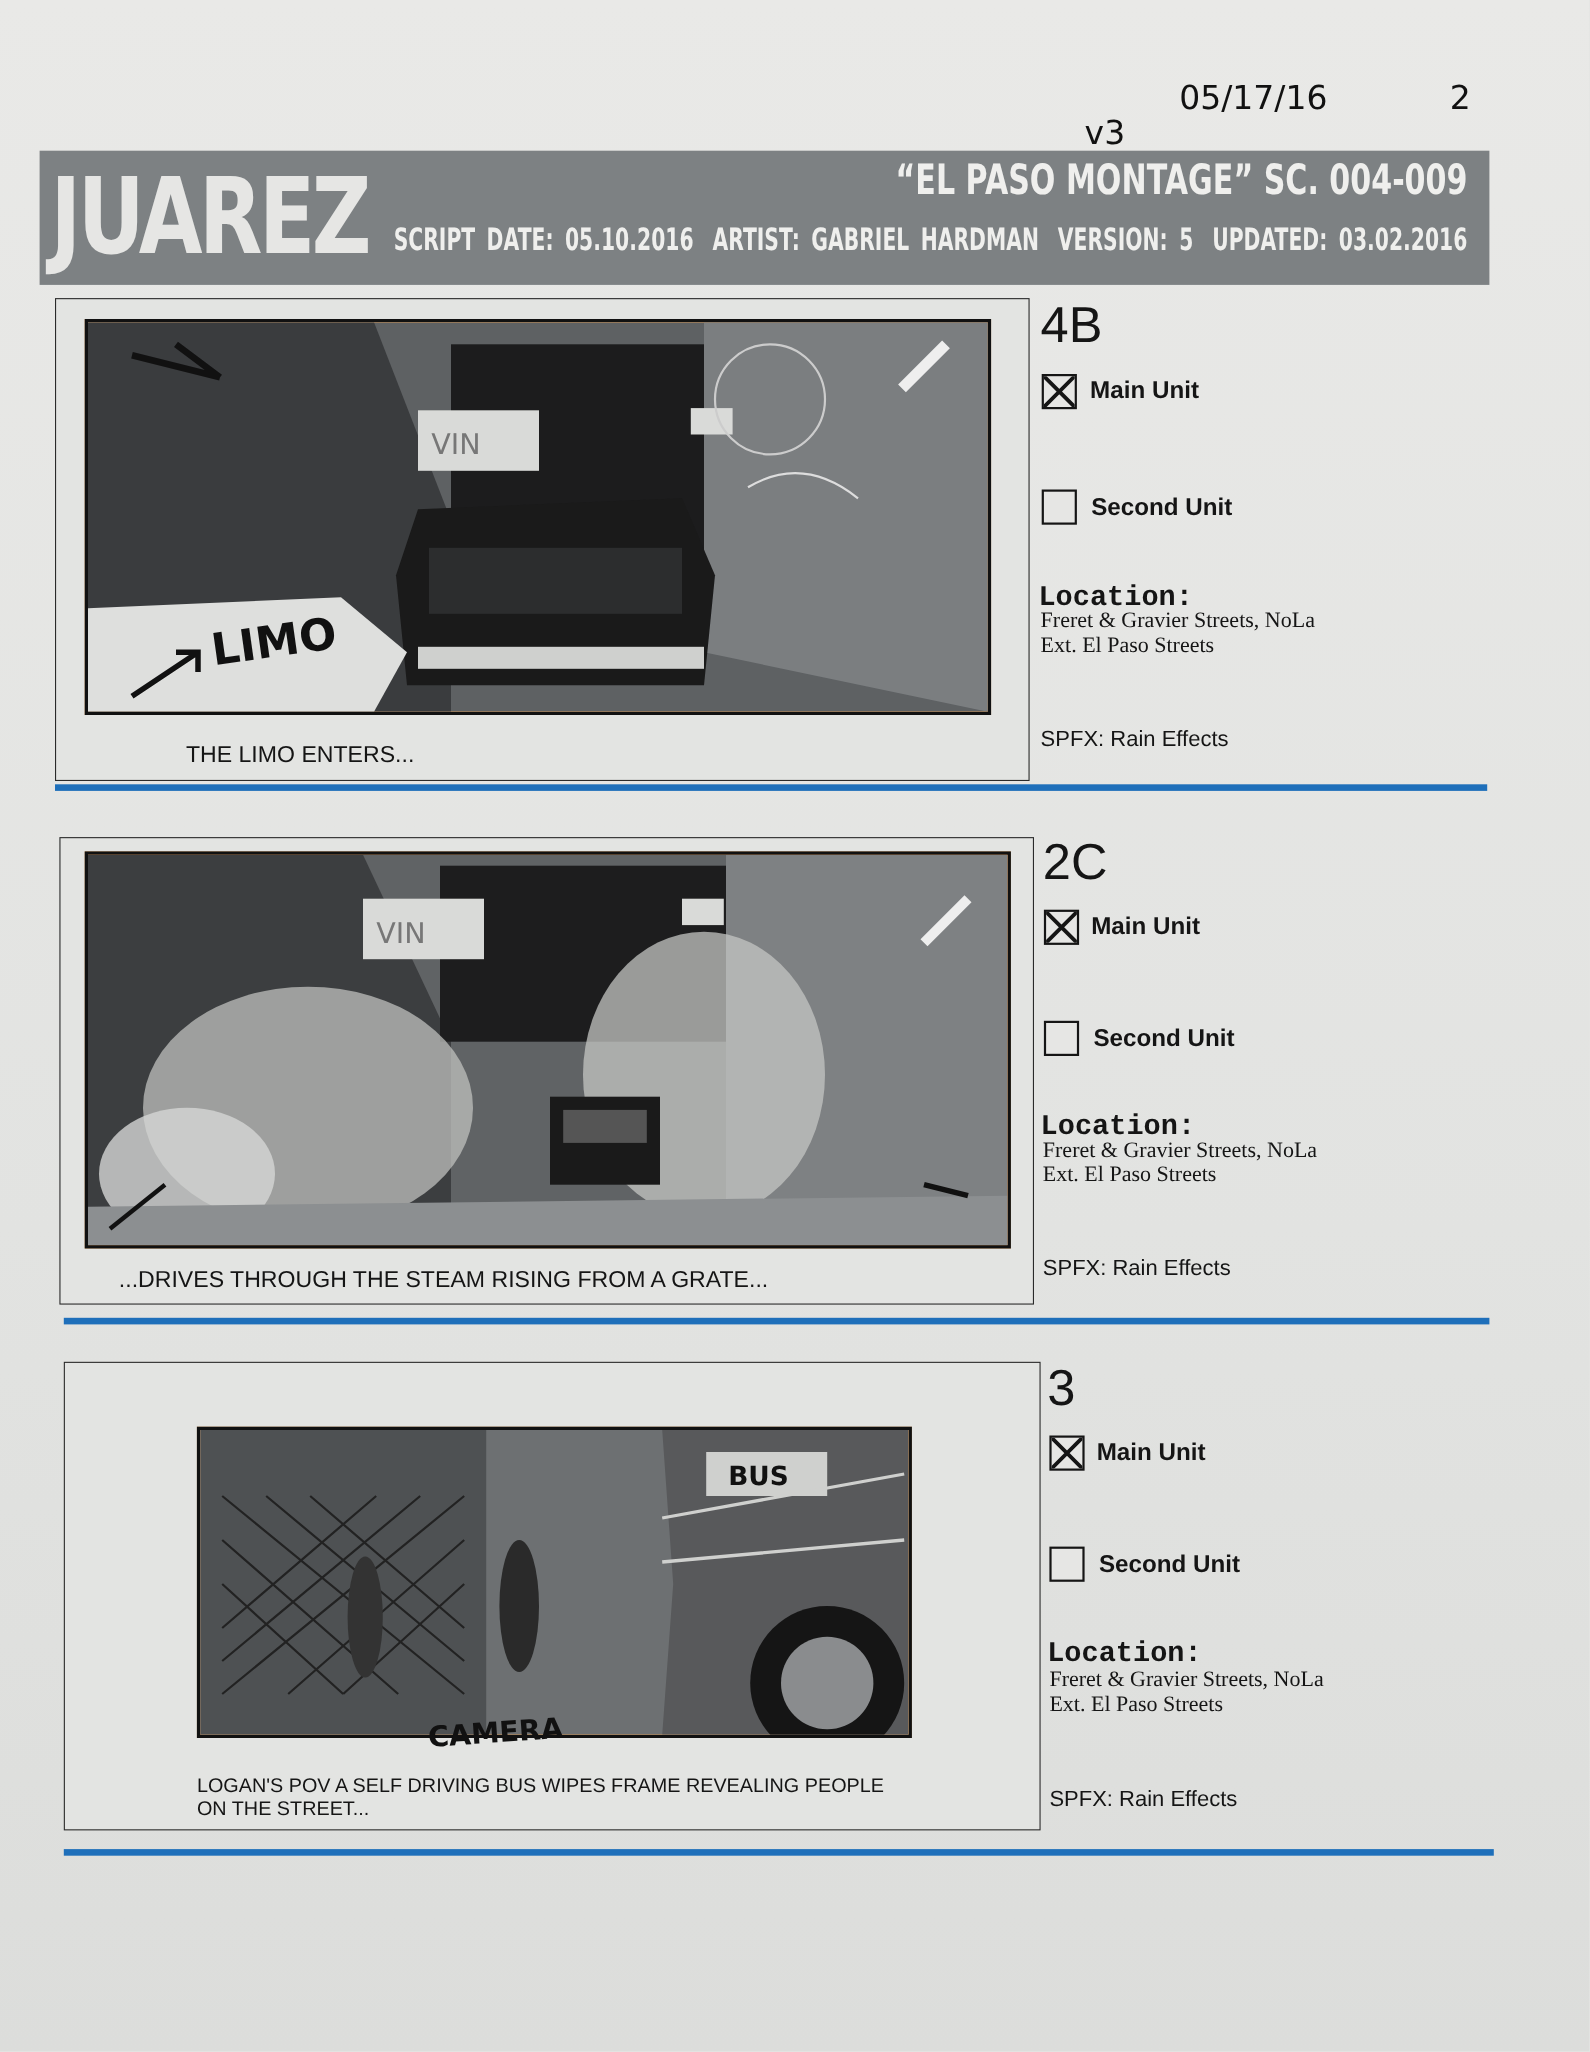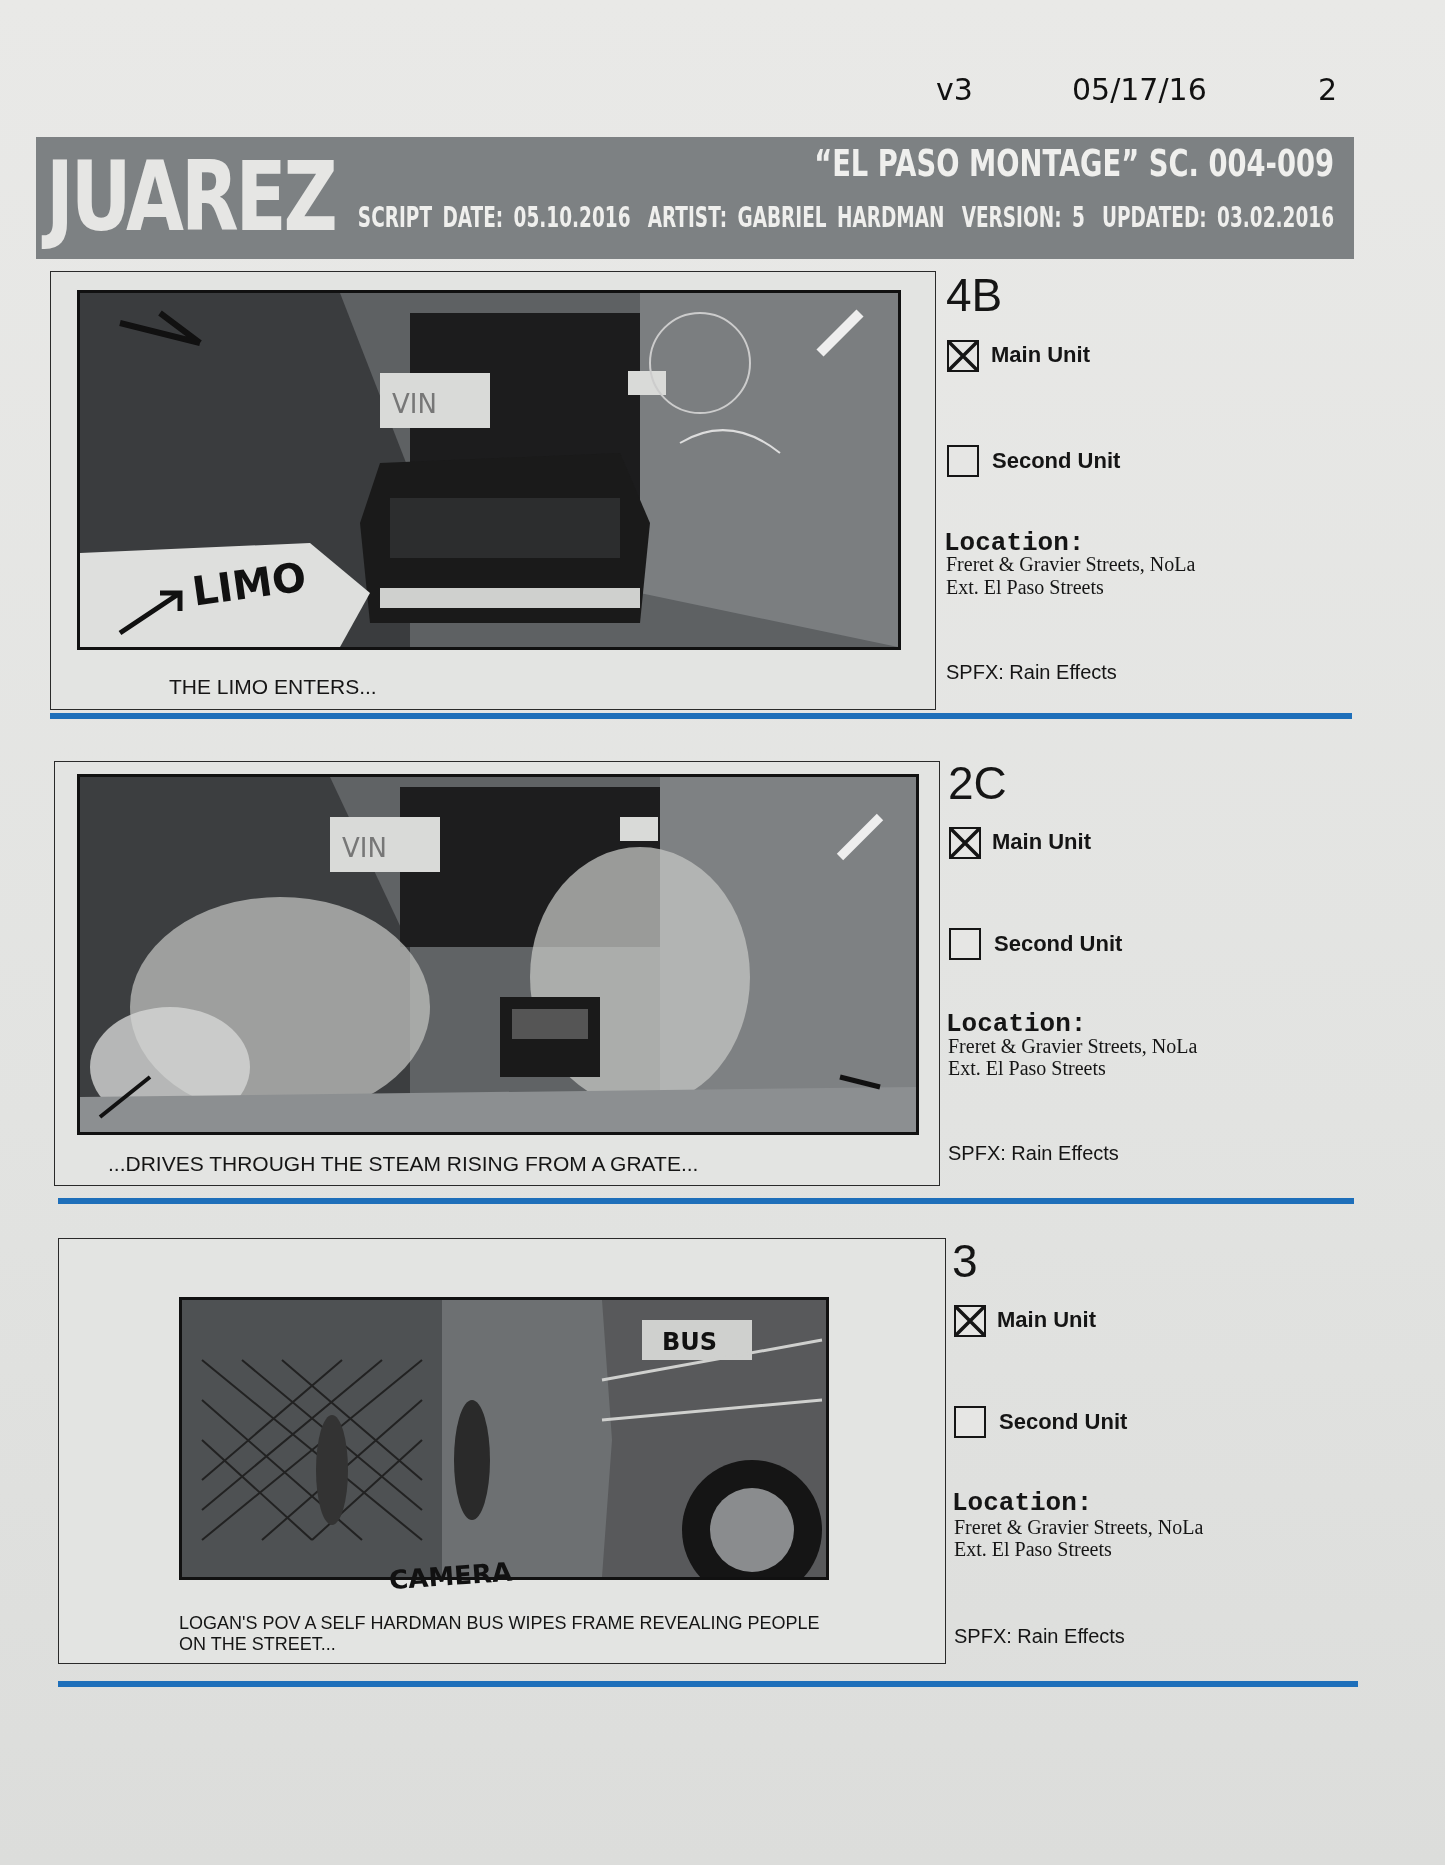--- a/index.html
+++ b/index.html
@@ -22,21 +22,21 @@
   .loc-text{position:absolute;font-family:Liberation Serif, serif;font-size:20px;color:#151515;line-height:22px;}
   .spfx{position:absolute;font-family:"Liberation Sans",sans-serif;font-size:20px;color:#151515;margin-top:41px;}
   .rule{position:absolute;height:6px;background:#1e6fba;}
   .hand{position:absolute;font-family:"DejaVu Sans",sans-serif;font-weight:bold;color:#111;}
 </style>
 </head>
 <body>
 
 <div class="page">
 
-  <div class="topline" style="left:936px;">v3</div>
+  <div class="topline" style="left:986px;margin-top:32px;">v3</div>
   <div class="topline" style="left:1072px;text-align:right;">05/17/16</div>
   <div class="topline" style="left:1318px;">2</div>
 
   <div class="banner">
     <div class="logo">JUAREZ</div>
     <div class="b-title">“EL PASO MONTAGE” SC. 004-009</div>
     <div class="b-meta">
       <span>SCRIPT DATE: 05.10.2016</span><span>ARTIST: GABRIEL HARDMAN</span><span>VERSION: 5</span><span>UPDATED: 03.02.2016</span>
     </div>
   </div>
@@ -132,21 +132,21 @@
         <polygon points="420,0 644,0 644,277 420,277 430,140" fill="#58595b"></polygon>
         <rect x="460" y="20" width="110" height="40" fill="#cfd0ce"></rect>
         <text x="480" y="50" font-family="DejaVu Sans" font-weight="bold" font-size="24" fill="#111">BUS</text>
         <circle cx="570" cy="230" r="70" fill="#151515"></circle>
         <circle cx="570" cy="230" r="42" fill="#8a8c8e"></circle>
         <path d="M420 80 L640 40 M420 120 L640 100" stroke="#cfd0ce" stroke-width="3"></path>
       </svg>
     </div>
     <div class="hand" style="left:330px;top:322px;font-size:26px;transform:rotate(-4deg);">CAMERA</div>
     <div class="caption" style="left:120px;top:374px;font-size:18px;line-height:21px;">
-      <div>LOGAN'S POV A SELF HARDMAN BUS WIPES FRAME REVEALING PEOPLE</div>
+      <div>LOGAN'S POV A SELF DRIVING BUS WIPES FRAME REVEALING PEOPLE</div>
       <div>ON THE STREET...</div>
     </div>
   </div>
   <div class="num" style="left:952px;top:1234px;">3</div>
   <div class="chk" style="left:954px;top:1305px;">
     <svg width="28" height="28">
         <path d="M0 0 L28 28 M28 0 L0 28" stroke="#151515" stroke-width="3.5"></path>
       </svg>
   </div>
   <div class="chk-label" style="left:997px;top:1307px;">Main Unit</div>

